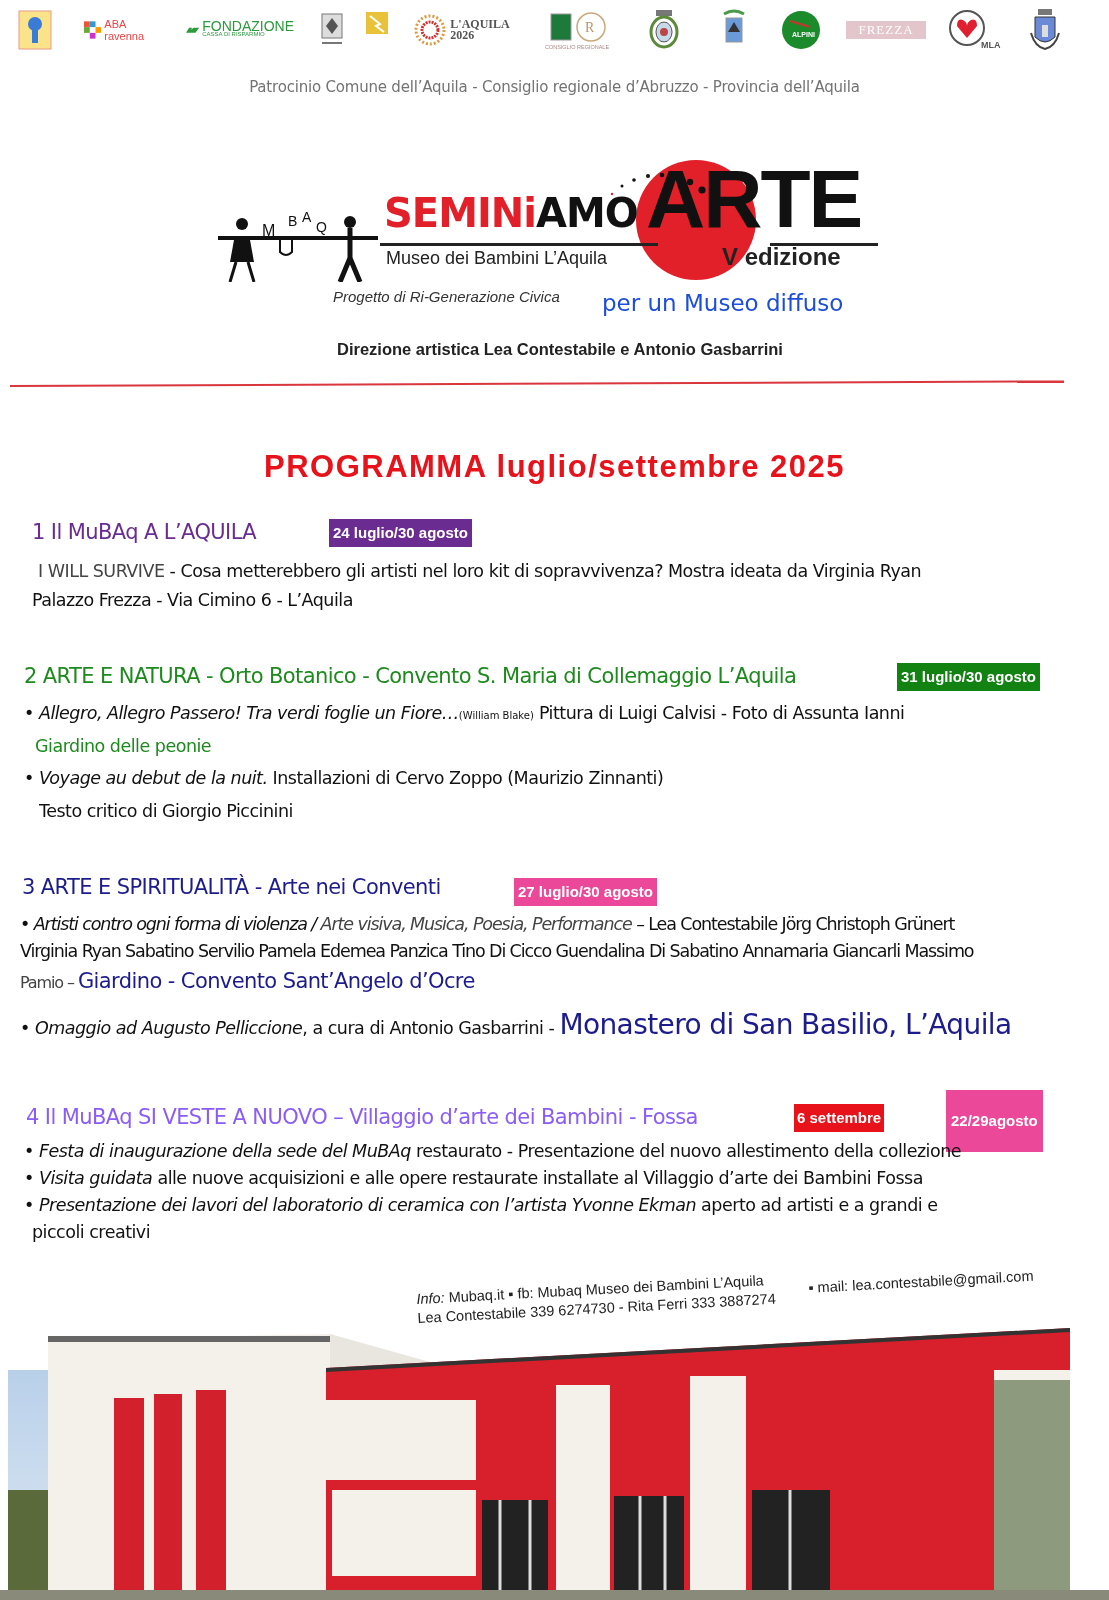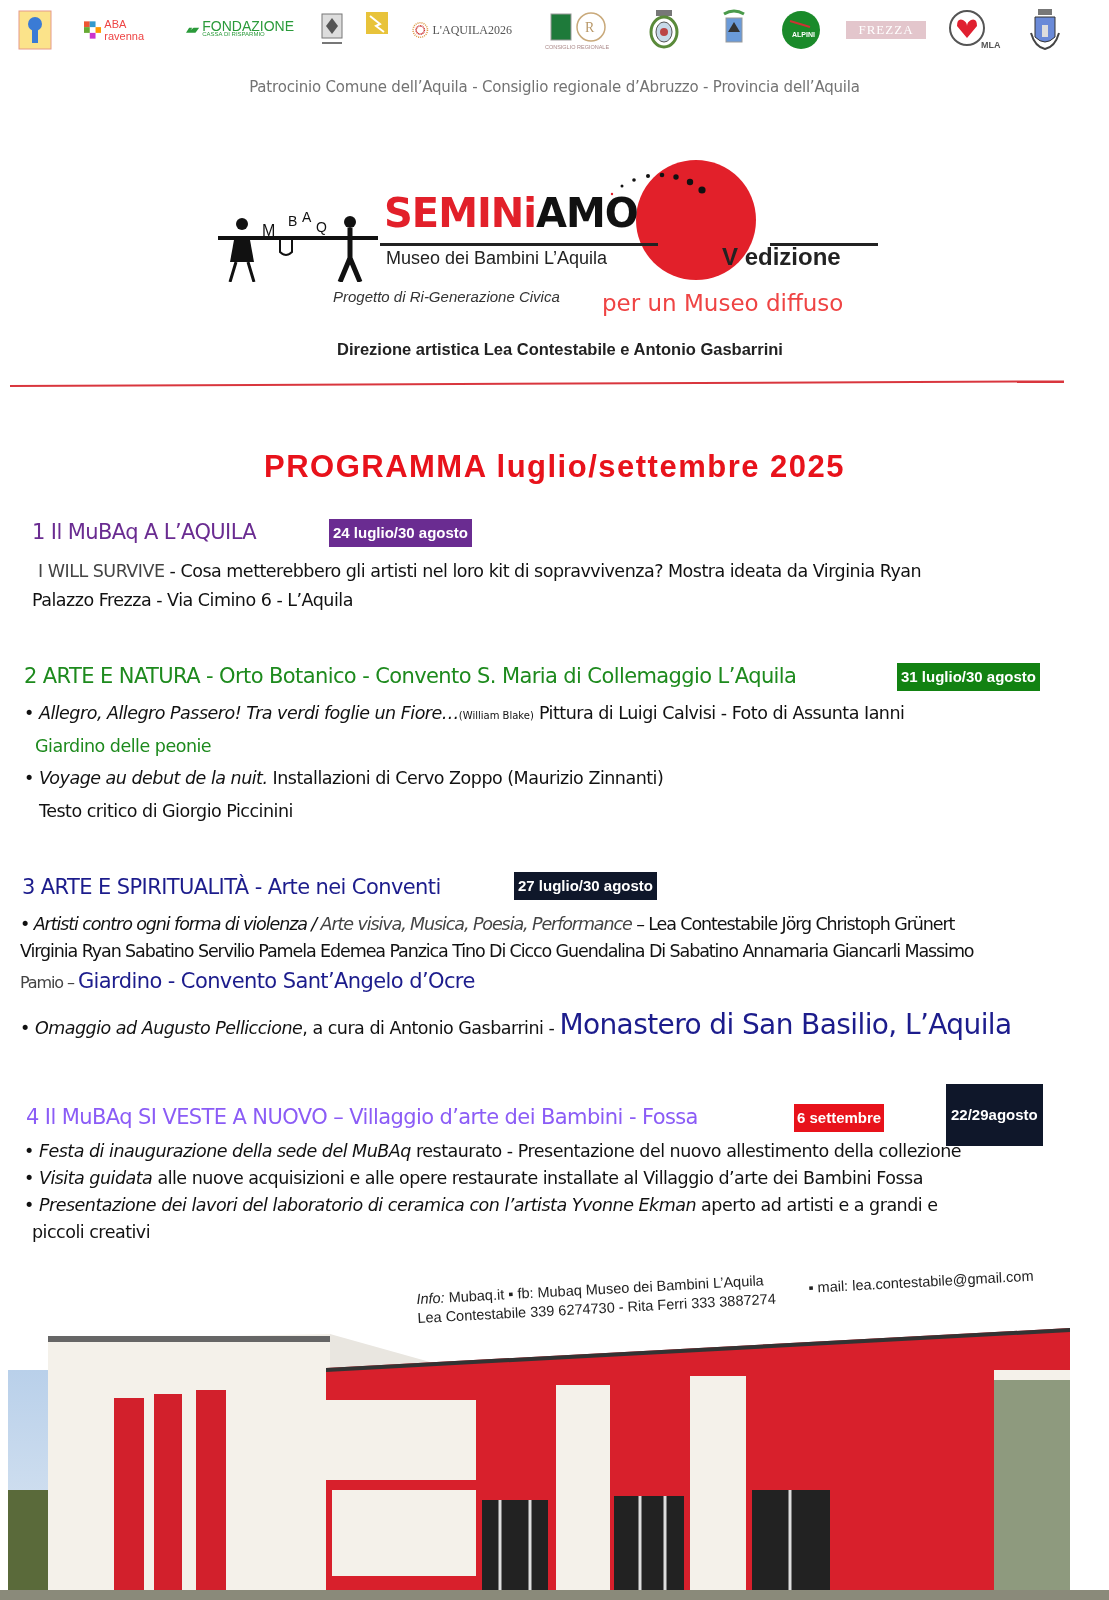--- a/index.html
+++ b/index.html
@@ -16,21 +16,21 @@
   .brand { position: absolute; top: 150px; left: 210px; width: 680px; height: 220px; }
   .brand .sun { position: absolute; left: 426px; top: 10px; width: 120px; height: 120px; border-radius: 50%; background: #e2202a; }
   .brand .semini { position: absolute; left: 174px; top: 40px; font-family: "DejaVu Sans", sans-serif; font-weight: bold; font-size: 40px; color: #e2202a; letter-spacing: -1px; }
   .brand .amo { color: #111; }
   .brand .arte { position: absolute; left: 436px; top: 8px; font-family: "Liberation Sans", sans-serif; font-weight: bold; font-size: 82px; color: #111; letter-spacing: -2px; line-height: 82px; }
   .brand .line1 { position: absolute; left: 170px; top: 93px; width: 278px; height: 3px; background: #222; }
   .brand .line2 { position: absolute; left: 560px; top: 93px; width: 108px; height: 3px; background: #222; }
   .brand .museo { position: absolute; left: 176px; top: 98px; font-size: 18px; color: #222; }
   .brand .vedizione { position: absolute; left: 512px; top: 93px; font-size: 24px; font-weight: bold; color: #222; }
   .brand .progetto { position: absolute; left: 123px; top: 138px; font-size: 15px; font-style: italic; color: #333; }
-  .brand .perun { position: absolute; left: 392px; top: 140px; font-family: "DejaVu Sans", sans-serif; font-size: 23px; color: #ef4444; }
+  .brand .perun { position: absolute; left: 392px; top: 140px; font-family: "DejaVu Sans", sans-serif; font-size: 23px; color: #1d4ed8; }
   .brand .direzione { position: absolute; left: 127px; top: 190px; font-size: 16.5px; font-weight: bold; color: #222; }
   .brand .dots { position: absolute; left: 398px; top: 14px; width: 120px; height: 40px; }
 
   .mbaq { position: absolute; left: 8px; top: 62px; width: 160px; height: 70px; }
 
   .divider { position: absolute; top: 385px; left: 10px; width: 1054px; height: 2px; background: #d9363e; transform: rotate(-0.25deg); transform-origin: left center; }
 
   .prog-title { position: absolute; top: 449px; left: 0; width: 1109px; text-align: center; font-family: "Liberation Sans", sans-serif; font-weight: bold; font-size: 31px; color: #e8121b; letter-spacing: 1.5px; }
 
   
@@ -41,21 +41,21 @@
   .cond { letter-spacing: -1.1px; }
   .it { font-style: italic; }
   .small { font-size: 10px; letter-spacing: 0; }
   .grey { color: #444; }
 
   .purple { color: #6a2c91; }
   .bg-purple { background: #6a2c91; }
   .green { color: #1d8a1d; }
   .bg-green { background: #128212; }
   .navy { color: #1c1c8c; }
-  .bg-navy { background: #0f172a; }
+  .bg-navy { background: #ec4899; margin-top: 6px; }
   .red { color: #8b5cf6; }
   .bg-red { background: #e8121b; }
 
   
   .photo { position: absolute; left: 0; top: 1290px; width: 1109px; height: 310px; overflow: hidden; }
   .info { position: absolute; left: 418px; top: 1290px; width: 650px; transform: rotate(-3.1deg); transform-origin: left bottom; font-size: 14.5px; color: #222; line-height: 19px; z-index: 5; }
 </style>
 </head>
 <body>
 
@@ -97,21 +97,21 @@
     <svg width="22" height="36" viewBox="0 0 22 36">
         <rect x="0" y="0" width="22" height="22" fill="#e8c33a"></rect>
         <path d="M4 4 L14 12 L10 14 L18 20" stroke="#fff" stroke-width="2" fill="none"></path>
       </svg>
   </div>
   <div class="logo" style="left:412px;width:100px;">
     <svg width="32" height="32" viewBox="0 0 32 32">
         <circle cx="16" cy="16" r="14" fill="none" stroke="#d94" stroke-width="3" stroke-dasharray="2 2"></circle>
         <circle cx="16" cy="16" r="8" fill="none" stroke="#c33" stroke-width="3" stroke-dasharray="2 1"></circle>
       </svg>
-    <span style="display:flex;margin-left:4px;line-height:11px;font-family:'Liberation Serif',serif;color:#555;">
+    <span style="display:flex;flex-direction:column;margin-left:4px;line-height:11px;font-family:'Liberation Serif',serif;color:#555;font-weight:bold;">
       <span style="font-size:12px;">L'AQUILA</span>
       <span style="font-size:12px;">2026</span>
     </span>
   </div>
   <div class="logo" style="left:534px;width:86px;flex-direction:column;">
     <svg width="60" height="34" viewBox="0 0 60 34">
         <rect x="4" y="4" width="20" height="26" fill="#1e7a3a" stroke="#999"></rect>
         <circle cx="44" cy="17" r="14" fill="none" stroke="#c9a97a" stroke-width="1.5"></circle>
         <text x="38" y="22" font-size="14" fill="#b9996a" font-family="Liberation Serif, serif">R</text>
       </svg>
@@ -180,20 +180,21 @@
     <circle cx="4" cy="30" r="1.2" fill="#e2202a"></circle>
       <circle cx="14" cy="22" r="1.5" fill="#111"></circle>
       <circle cx="26" cy="16" r="1.8" fill="#111"></circle>
       <circle cx="40" cy="12" r="2" fill="#111"></circle>
       <circle cx="54" cy="11" r="2.3" fill="#111"></circle>
       <circle cx="68" cy="13" r="2.7" fill="#111"></circle>
       <circle cx="82" cy="18" r="3.2" fill="#111"></circle>
       <circle cx="94" cy="26" r="3.6" fill="#111"></circle>
   </svg>
   <div class="semini"><span>SEMINi</span><span class="amo">AMO</span></div>
+  <div class="arte">ARTE</div>
   <div class="line1"></div>
   <div class="line2"></div>
   <div class="museo">Museo dei Bambini L’Aquila</div>
   <div class="vedizione">V edizione</div>
   <div class="progetto">Progetto di Ri-Generazione Civica</div>
   <div class="perun">per un Museo diffuso</div>
   <div class="direzione">Direzione artistica Lea Contestabile e Antonio Gasbarrini</div>
 </div>
 
 <div class="divider"></div>

